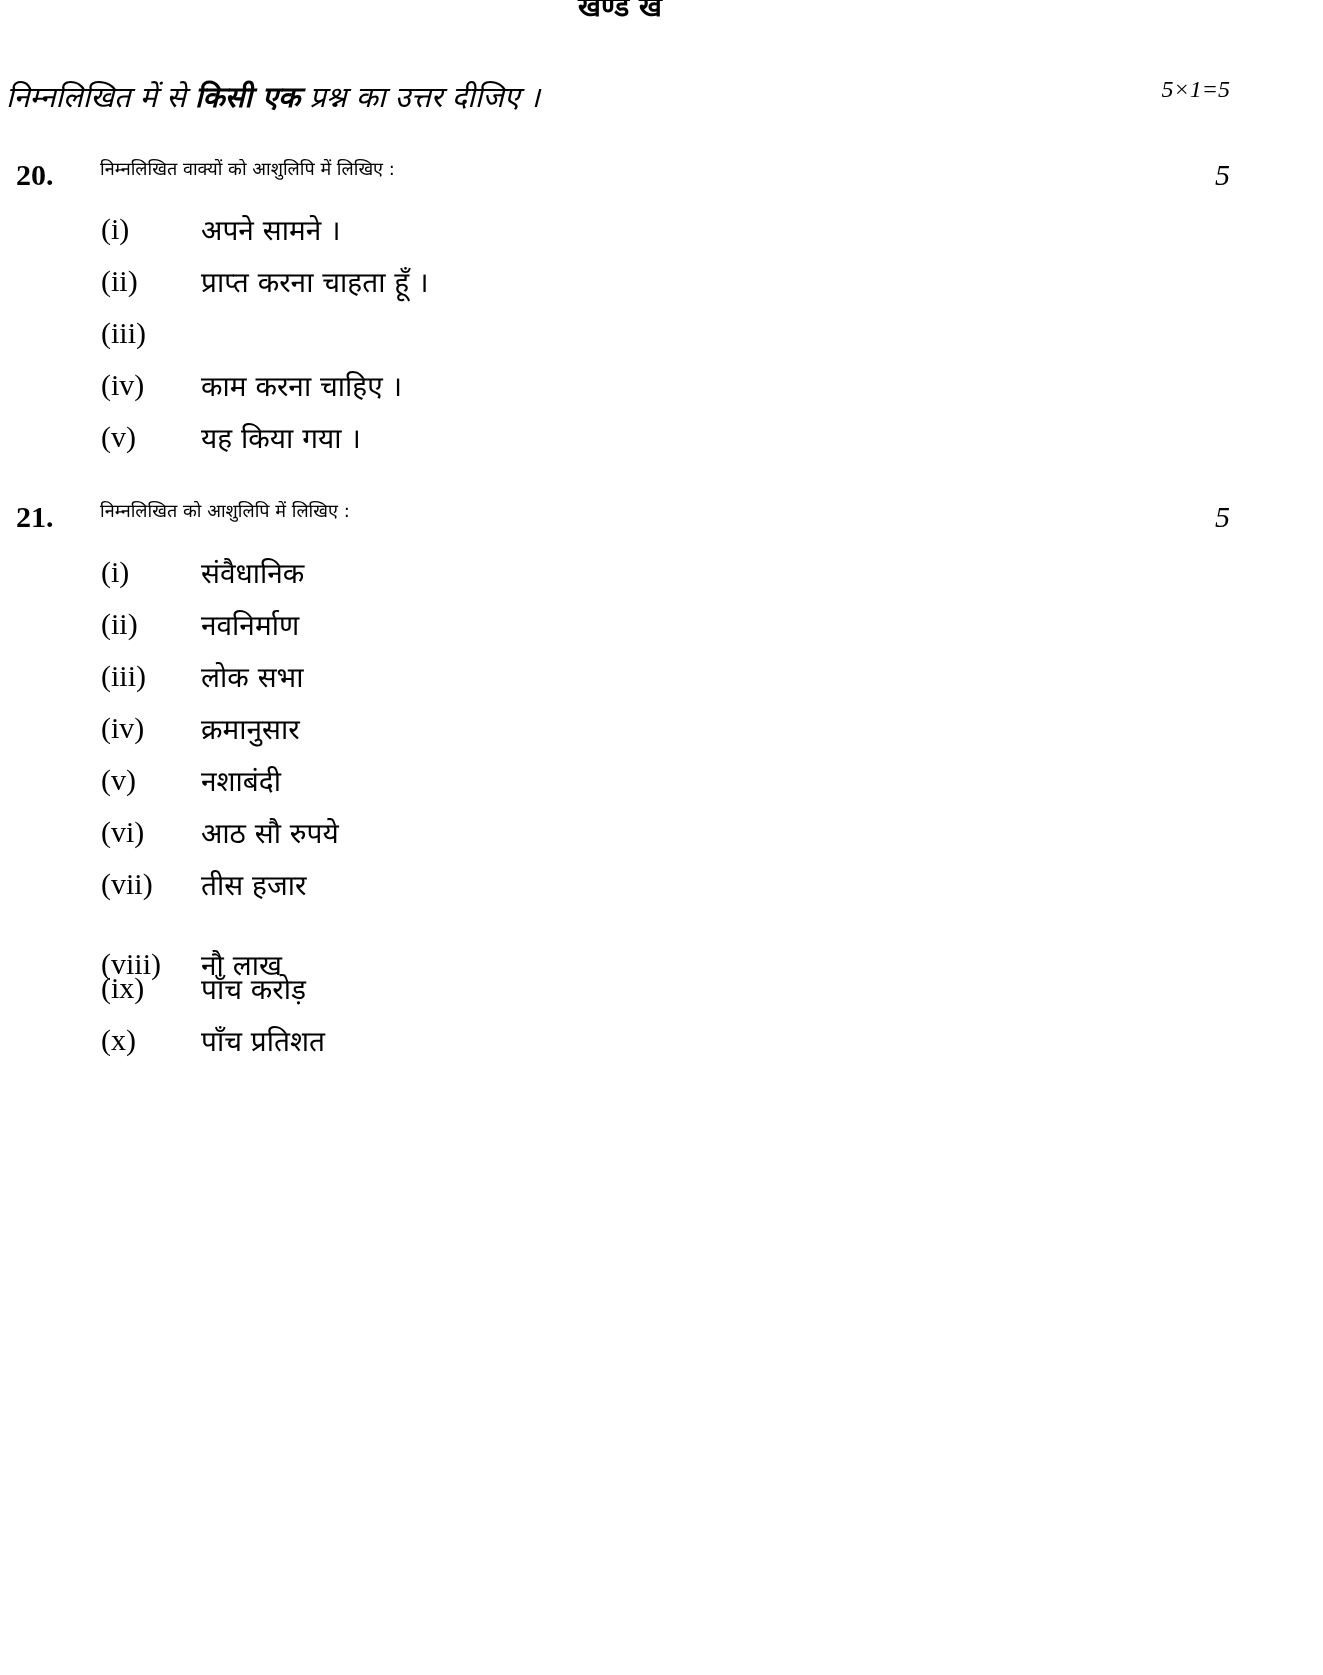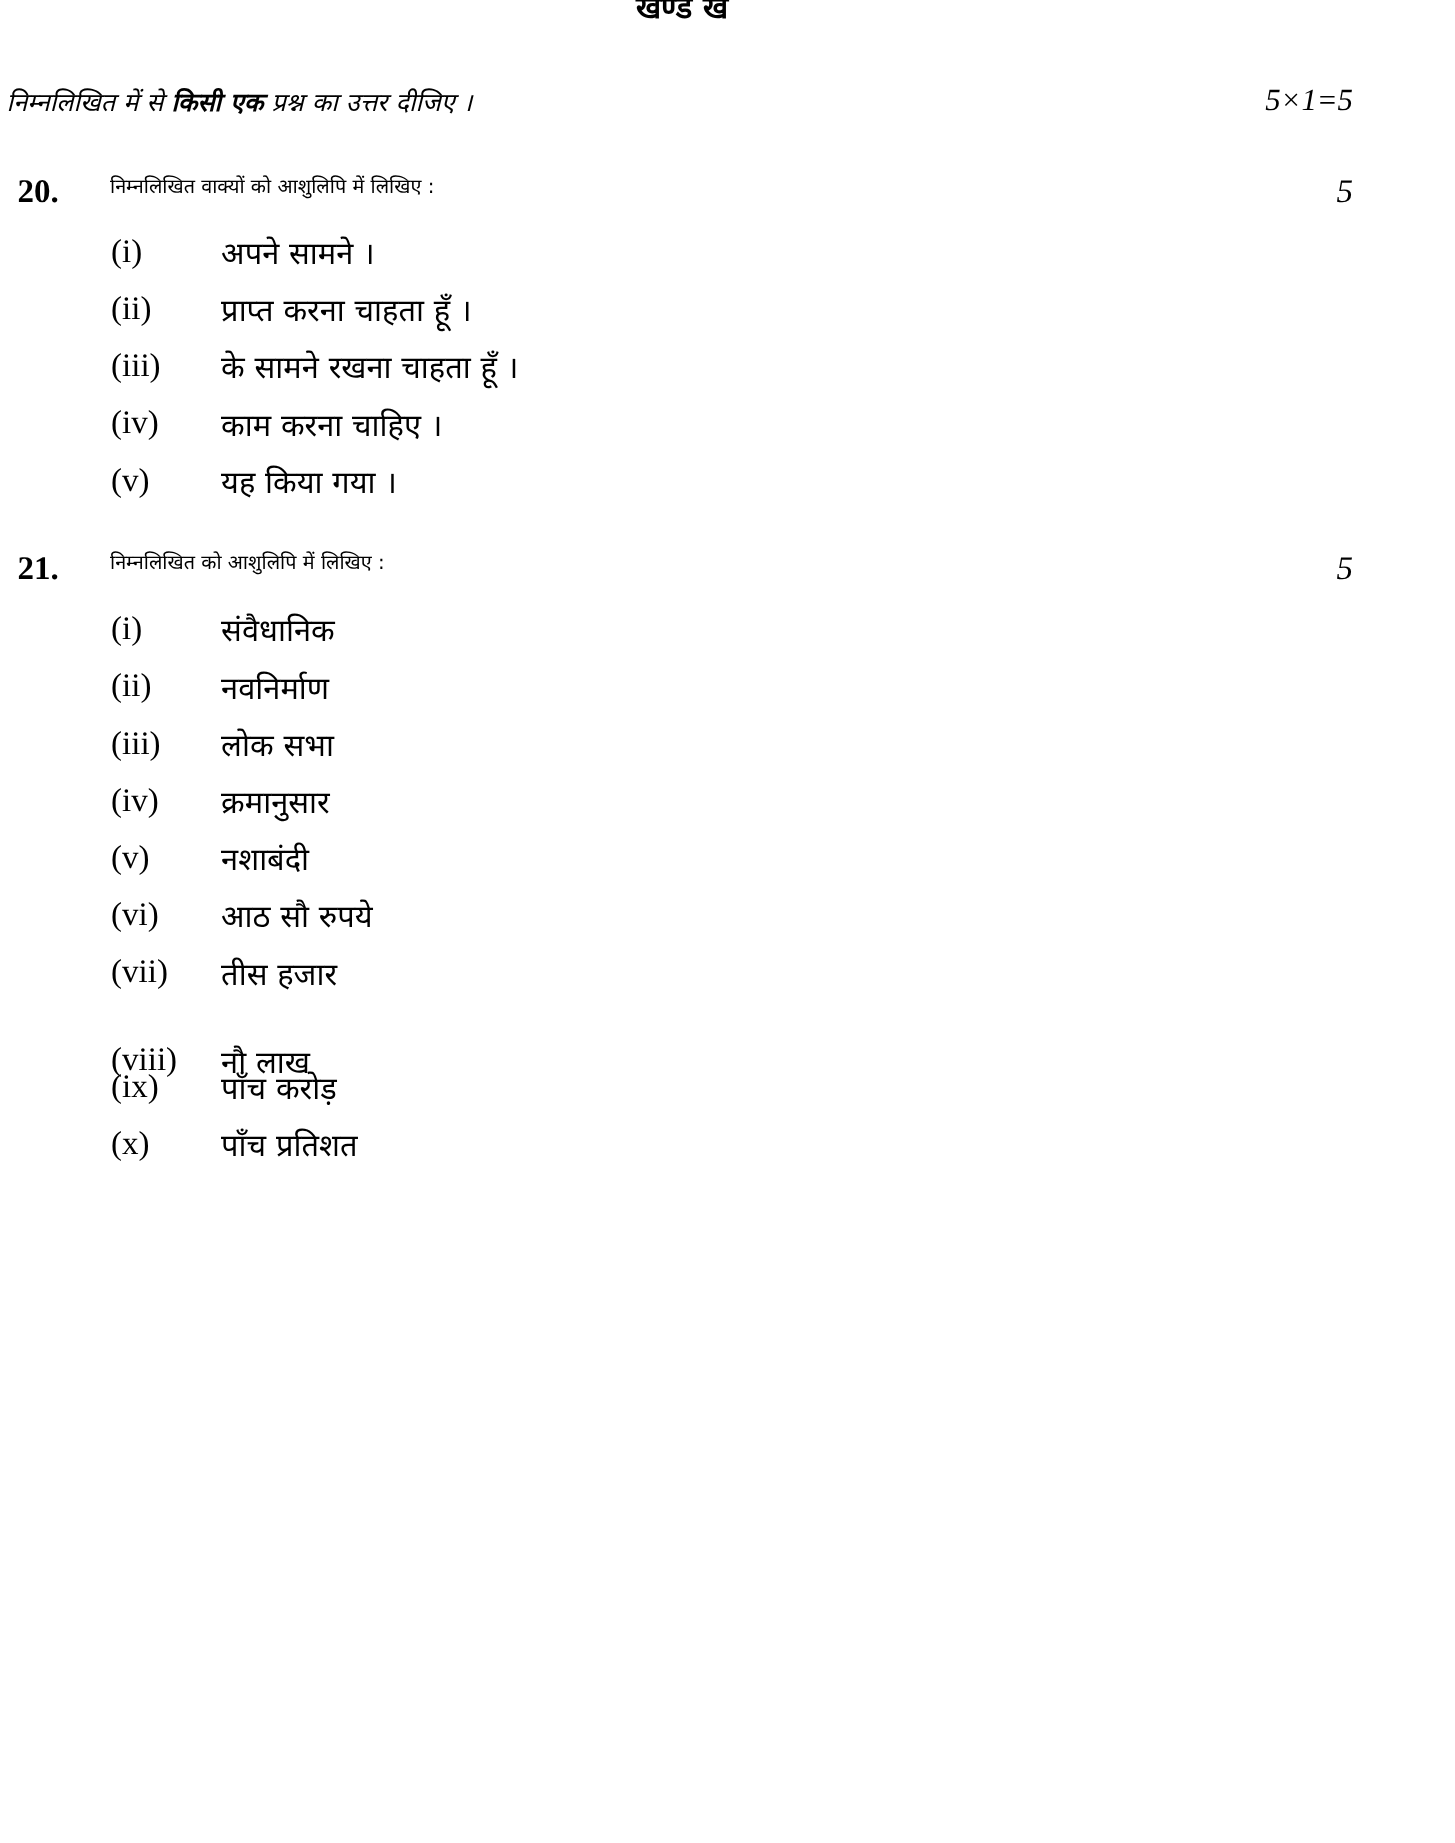--- a/index.html
+++ b/index.html
@@ -8,27 +8,27 @@
     font-family: "DejaVu Serif", "Liberation Serif", serif;
     color: #000;
   }
   .section-title {
     position: absolute; top: -14px; left: 0; width: 1240px;
     text-align: center; font-size: 28px; font-weight: bold;
     font-family: "DejaVu Sans", sans-serif;
   }
   .instruction {
     position: absolute; top: 76px; left: 6px;
-    font-size: 23px; font-style: italic;
+    font-size: 29px; font-style: italic;
     font-family: "DejaVu Sans", sans-serif;
   }
   .instruction b { font-weight: bold; }
   .marks-total {
     position: absolute; top: 76px; right: 93px;
-    font-size: 28px; font-style: italic;
+    font-size: 24px; font-style: italic;
     font-family: "Liberation Serif", serif;
   }
   .question { position: absolute; left: 0; width: 1323px; }
   .q-num {
     position: absolute; left: 4px; top: 0;
     font-family: "Liberation Serif", serif; font-weight: bold; font-size: 30px; margin-left: 12px;
   }
   .q-text {
     position: absolute; left: 100px; top: -2px;
     font-family: "DejaVu Sans", sans-serif; font-size: 18px;
@@ -63,21 +63,20 @@
 <div class="item" style="top:212px;">
     <span class="item-label">(i)</span>
     <span class="item-text">अपने सामने ।</span>
   </div>
 <div class="item" style="top:264px;">
     <span class="item-label">(ii)</span>
     <span class="item-text">प्राप्त करना चाहता हूँ ।</span>
   </div>
 <div class="item" style="top:316px;">
     <span class="item-label">(iii)</span>
-    <span class="item-text">के सामने रखना चाहता हूँ ।</span>
   </div>
 <div class="item" style="top:368px;">
     <span class="item-label">(iv)</span>
     <span class="item-text">काम करना चाहिए ।</span>
   </div>
 <div class="item" style="top:420px;">
     <span class="item-label">(v)</span>
     <span class="item-text">यह किया गया ।</span>
   </div>
 

